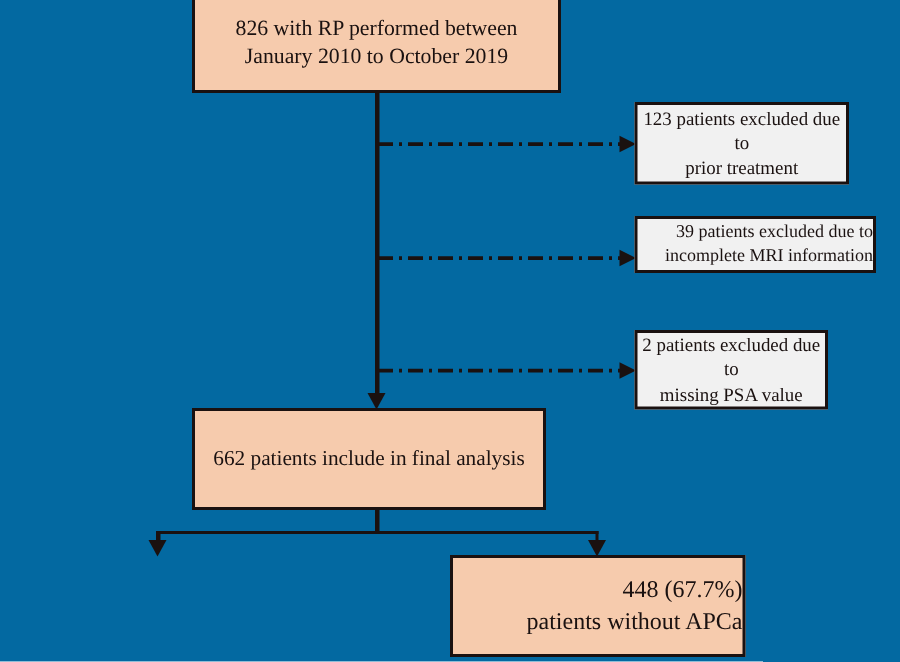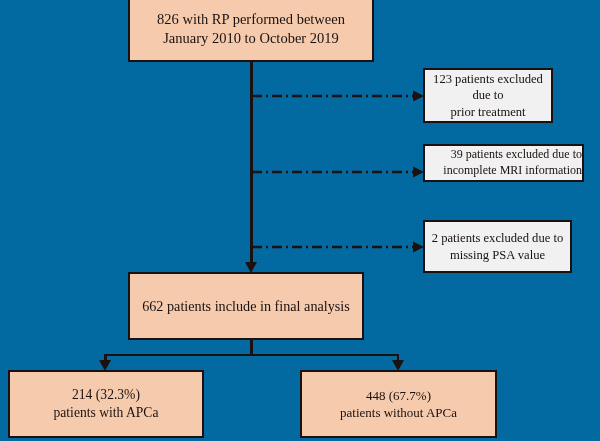--- a/index.html
+++ b/index.html
@@ -35,43 +35,44 @@
     white-space: pre-line;
   }
   .box-peach { background: #f6cbad; }
   .box-gray  { background: #f1f1f1; }
 
   #box-enrolled {
     left: 128px; top: -4px; width: 246px; height: 66px;
     font-size: 14.5px;
   }
   #box-excl-1 {
-    left: 423px; top: 68px; width: 130px; height: 55px;
+    left: 423px; top: 68px; width: 143px; height: 55px;
     font-size: 12.6px;
   }
   #box-excl-2 {
     left: 423px; top: 144px; width: 161px; height: 38px;
     font-size: 12px;
     text-align: right;
   }
   #box-excl-3 {
-    left: 423px; top: 220px; width: 149px; height: 53px;
+    left: 423px; top: 220px; width: 129px; height: 53px;
     font-size: 12.6px;
   }
   #box-final {
     left: 128px; top: 272px; width: 236px; height: 68px;
     font-size: 14.2px;
   }
   #box-outcome-apca {
     left: 8px; top: 370px; width: 196px; height: 68px;
     font-size: 13.6px;
   }
   #box-outcome-no-apca {
     left: 300px; top: 370px; width: 197px; height: 68px;
-    font-size: 13px;
+    font-size: 16px;
+    text-align: right;
   }
 
   
   .conn {
     position: absolute;
     background: #1a1110;
   }
   
   #trunk-main {
     left: 250px; top: 62px; width: 2.5px; height: 202px;
@@ -176,23 +177,19 @@
     <span class="txt">662 patients include in final analysis</span>
   </div>
 
   <div class="conn" id="split-stem"></div>
   <div class="conn" id="split-bar"></div>
   <div class="conn" id="split-left-drop"></div>
   <div class="conn" id="split-right-drop"></div>
   <div id="arrow-left"></div>
   <div id="arrow-right"></div>
 
-  <div class="box box-peach" id="box-outcome-apca">
-    <span class="txt">214 (32.3%)
-patients with APCa</span>
-  </div>
 
   <div class="box box-peach" id="box-outcome-no-apca">
     <span class="txt">448 (67.7%)
 patients without APCa</span>
   </div>
 
 </div>
 
 </body></html>

